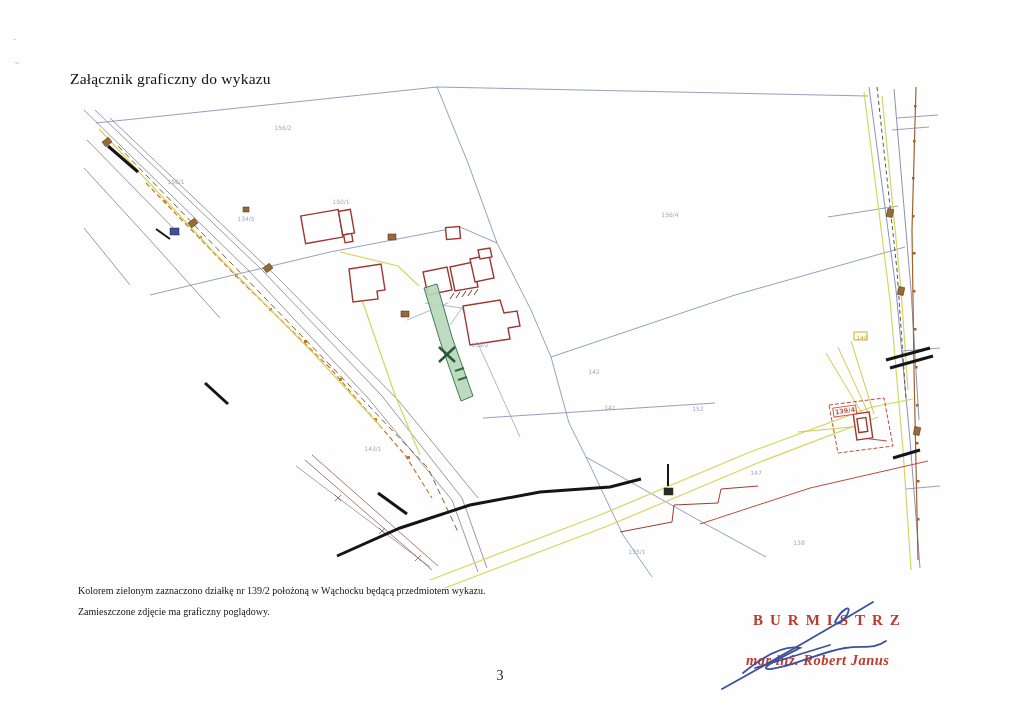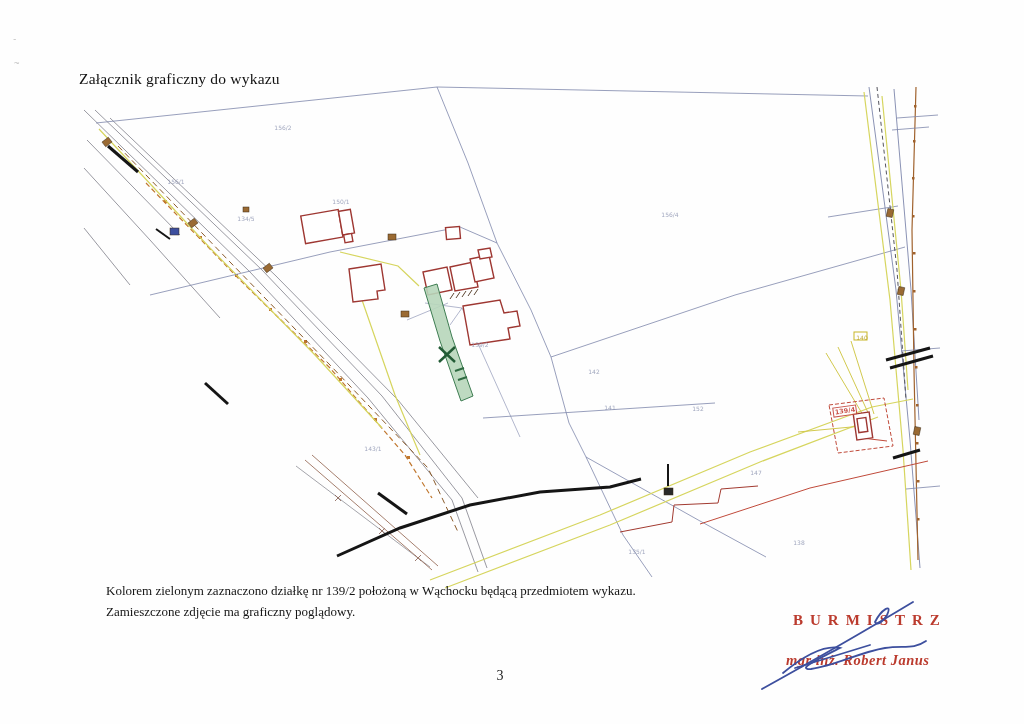--- a/index.html
+++ b/index.html
@@ -4,44 +4,44 @@
 <style>
   html,body{margin:0;padding:0;}
   body{
     width:1024px;height:724px;position:relative;overflow:hidden;
     background:#ffffff;
     font-family:"Liberation Serif", serif;
     color:#1a1a1a;
   }
   .page{position:absolute;inset:0;background:#fefefe;}
   .doc-title{
-    position:absolute;left:79px;top:70px;
+    position:absolute;left:70px;top:70px;
     font-size:15.5px;color:#111;letter-spacing:.2px;
   }
   .map-wrap{position:absolute;inset:0;}
   svg{position:absolute;left:0;top:0;}
   .map-label{
     position:absolute;font-family:"DejaVu Sans", sans-serif;
     font-size:6px;color:#9198b4;white-space:nowrap;transform:translate(-50%,-50%);
     opacity:.85;
   }
   .map-label.boxed{
     color:#c0392f;border:1px solid #c0392f;padding:0 1px;
     font-size:6.5px;font-weight:bold;background:rgba(255,255,255,.7);
     transform:translate(-50%,-50%) rotate(-8deg);
   }
   .captions{
     position:absolute;left:78px;top:581px;width:660px;
-    font-size:13px;line-height:20.5px;color:#141414;margin-left:28px;
+    font-size:10px;line-height:20.5px;color:#141414;
   }
   .page-number{
     position:absolute;left:490px;top:668px;width:20px;text-align:center;
     font-size:14px;color:#222;
   }
-  .stamp{position:absolute;left:760px;top:595px;width:250px;height:105px;text-decoration:underline;}
+  .stamp{position:absolute;left:720px;top:595px;width:250px;height:105px;text-decoration:underline;}
   .stamp-role{
     position:absolute;left:33px;top:17px;
     font-size:15px;font-weight:600;letter-spacing:7px;color:#bb3b2e;
   }
   .stamp-name{
     position:absolute;left:26px;top:57px;
     font-size:14.5px;font-style:italic;font-weight:600;color:#bb3b2e;
     letter-spacing:.5px;
   }
   .sig-svg{left:0;top:0;}

